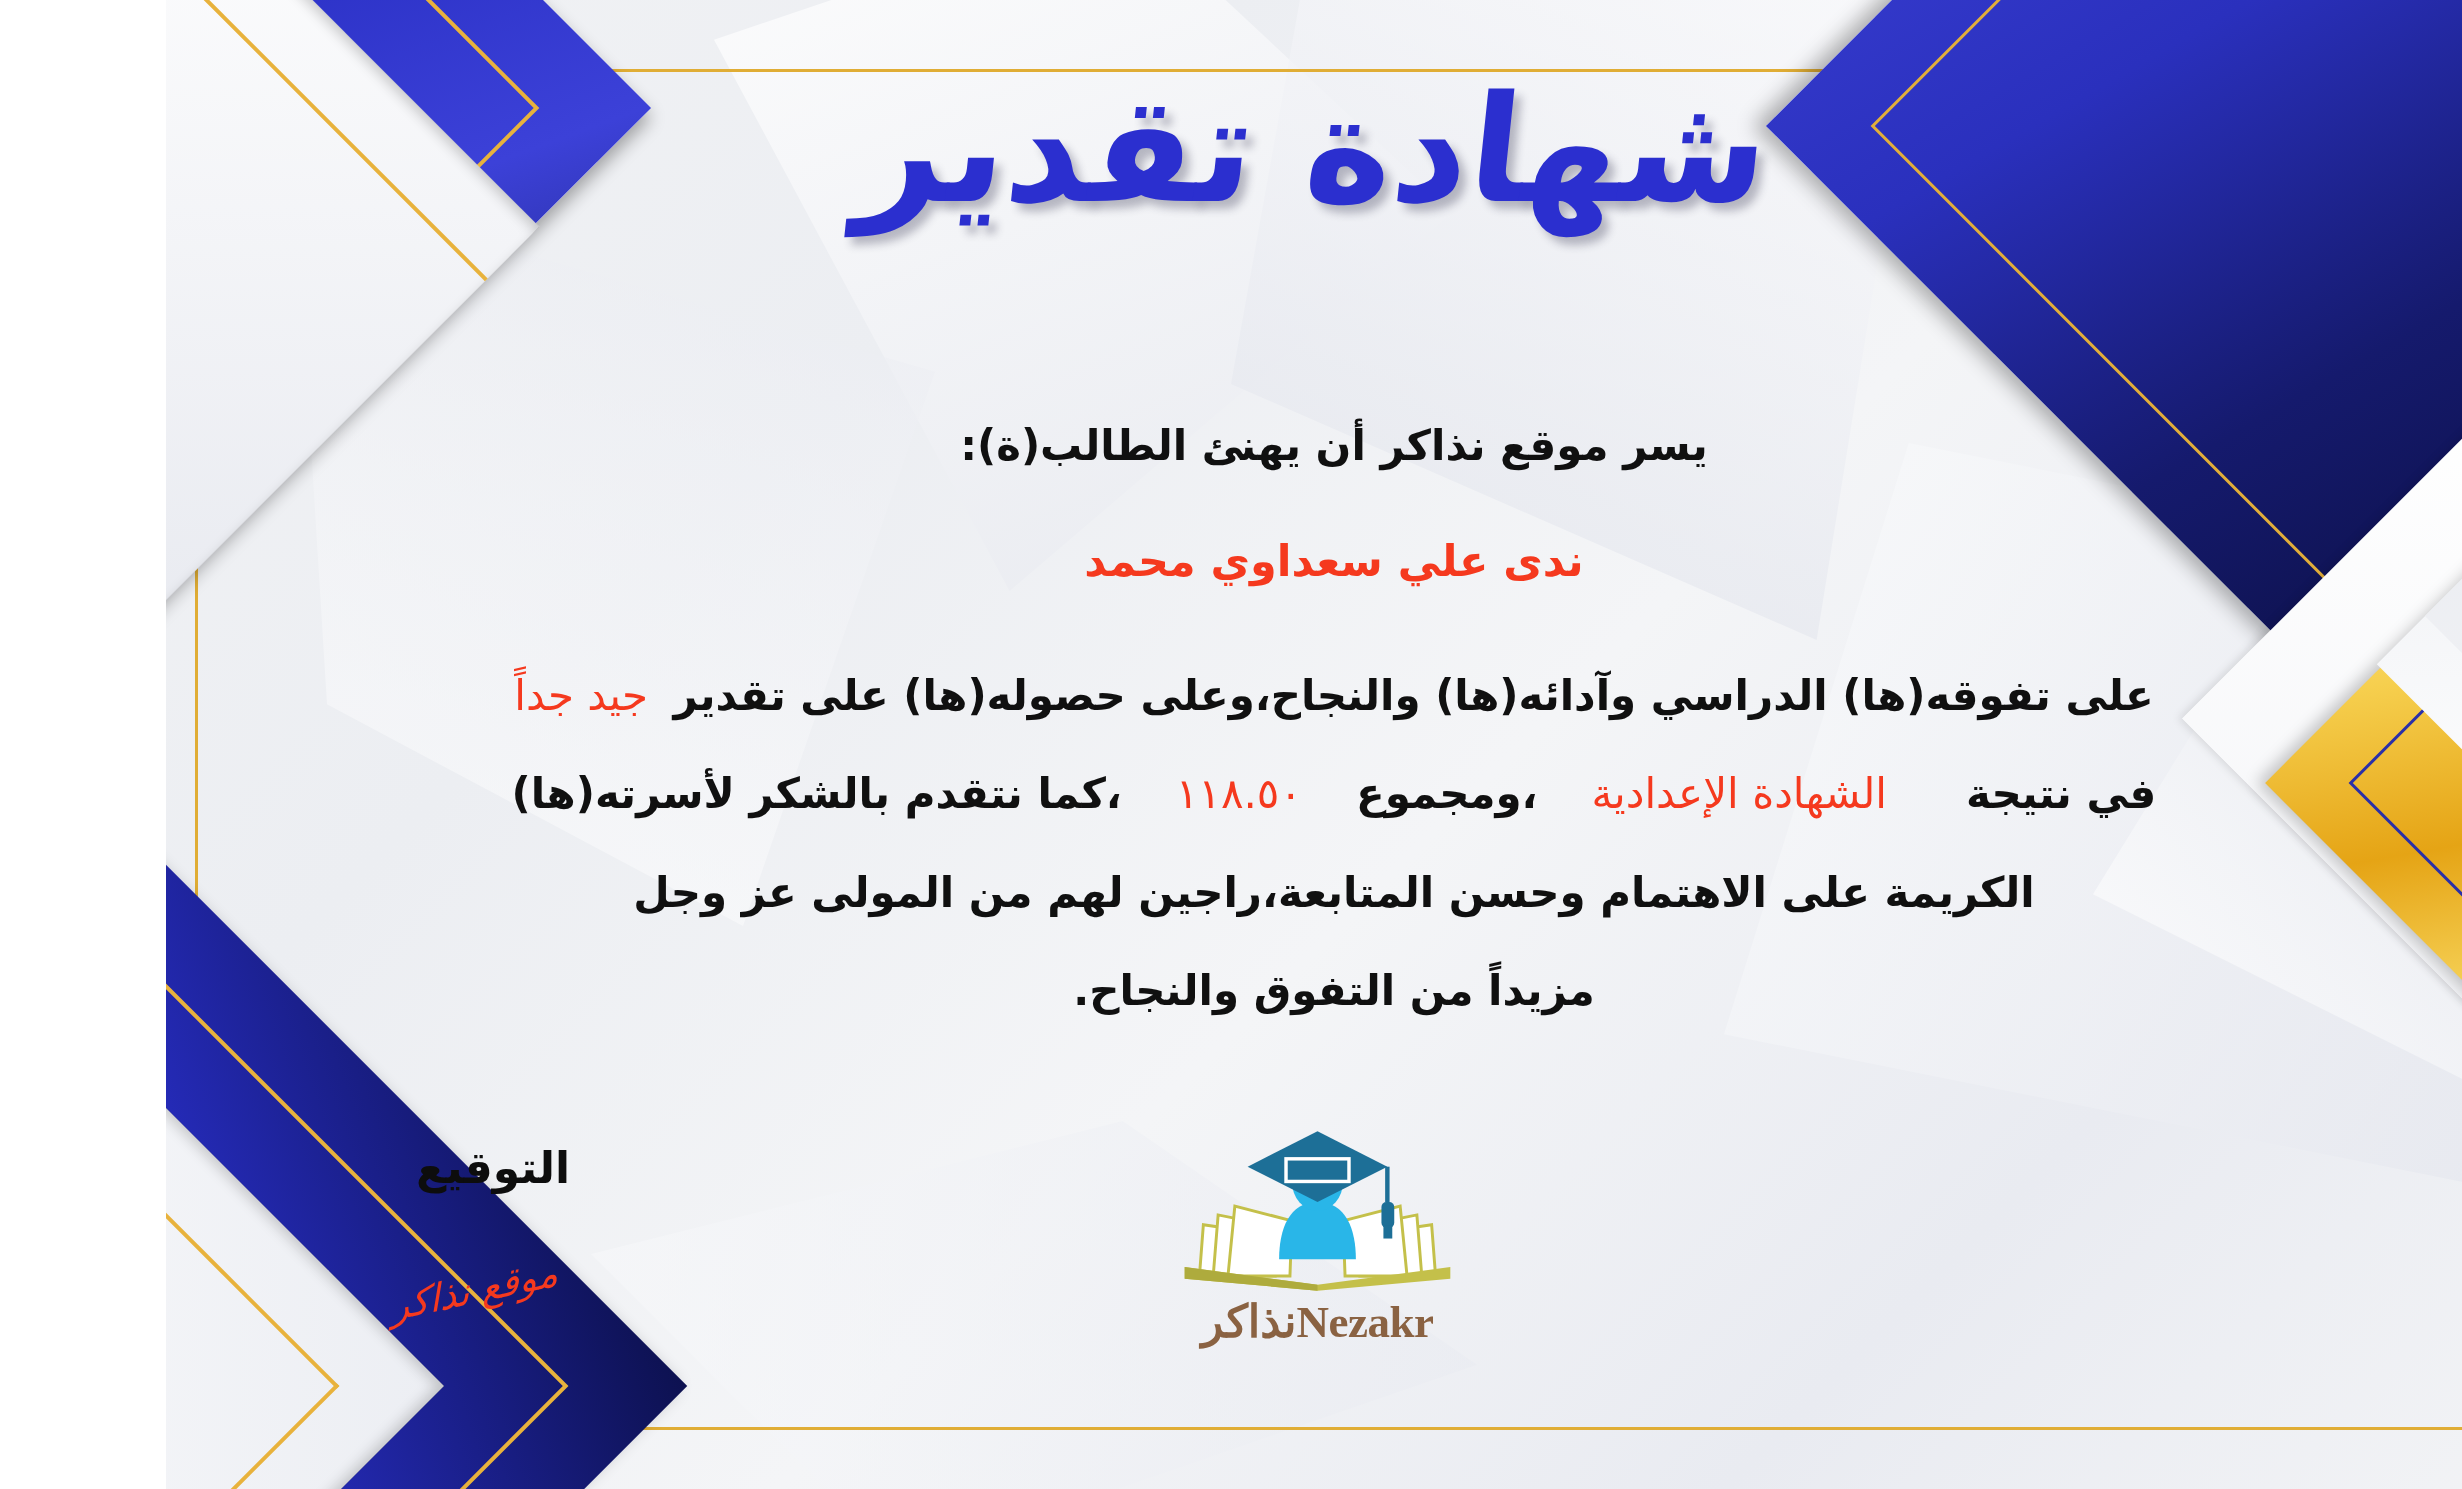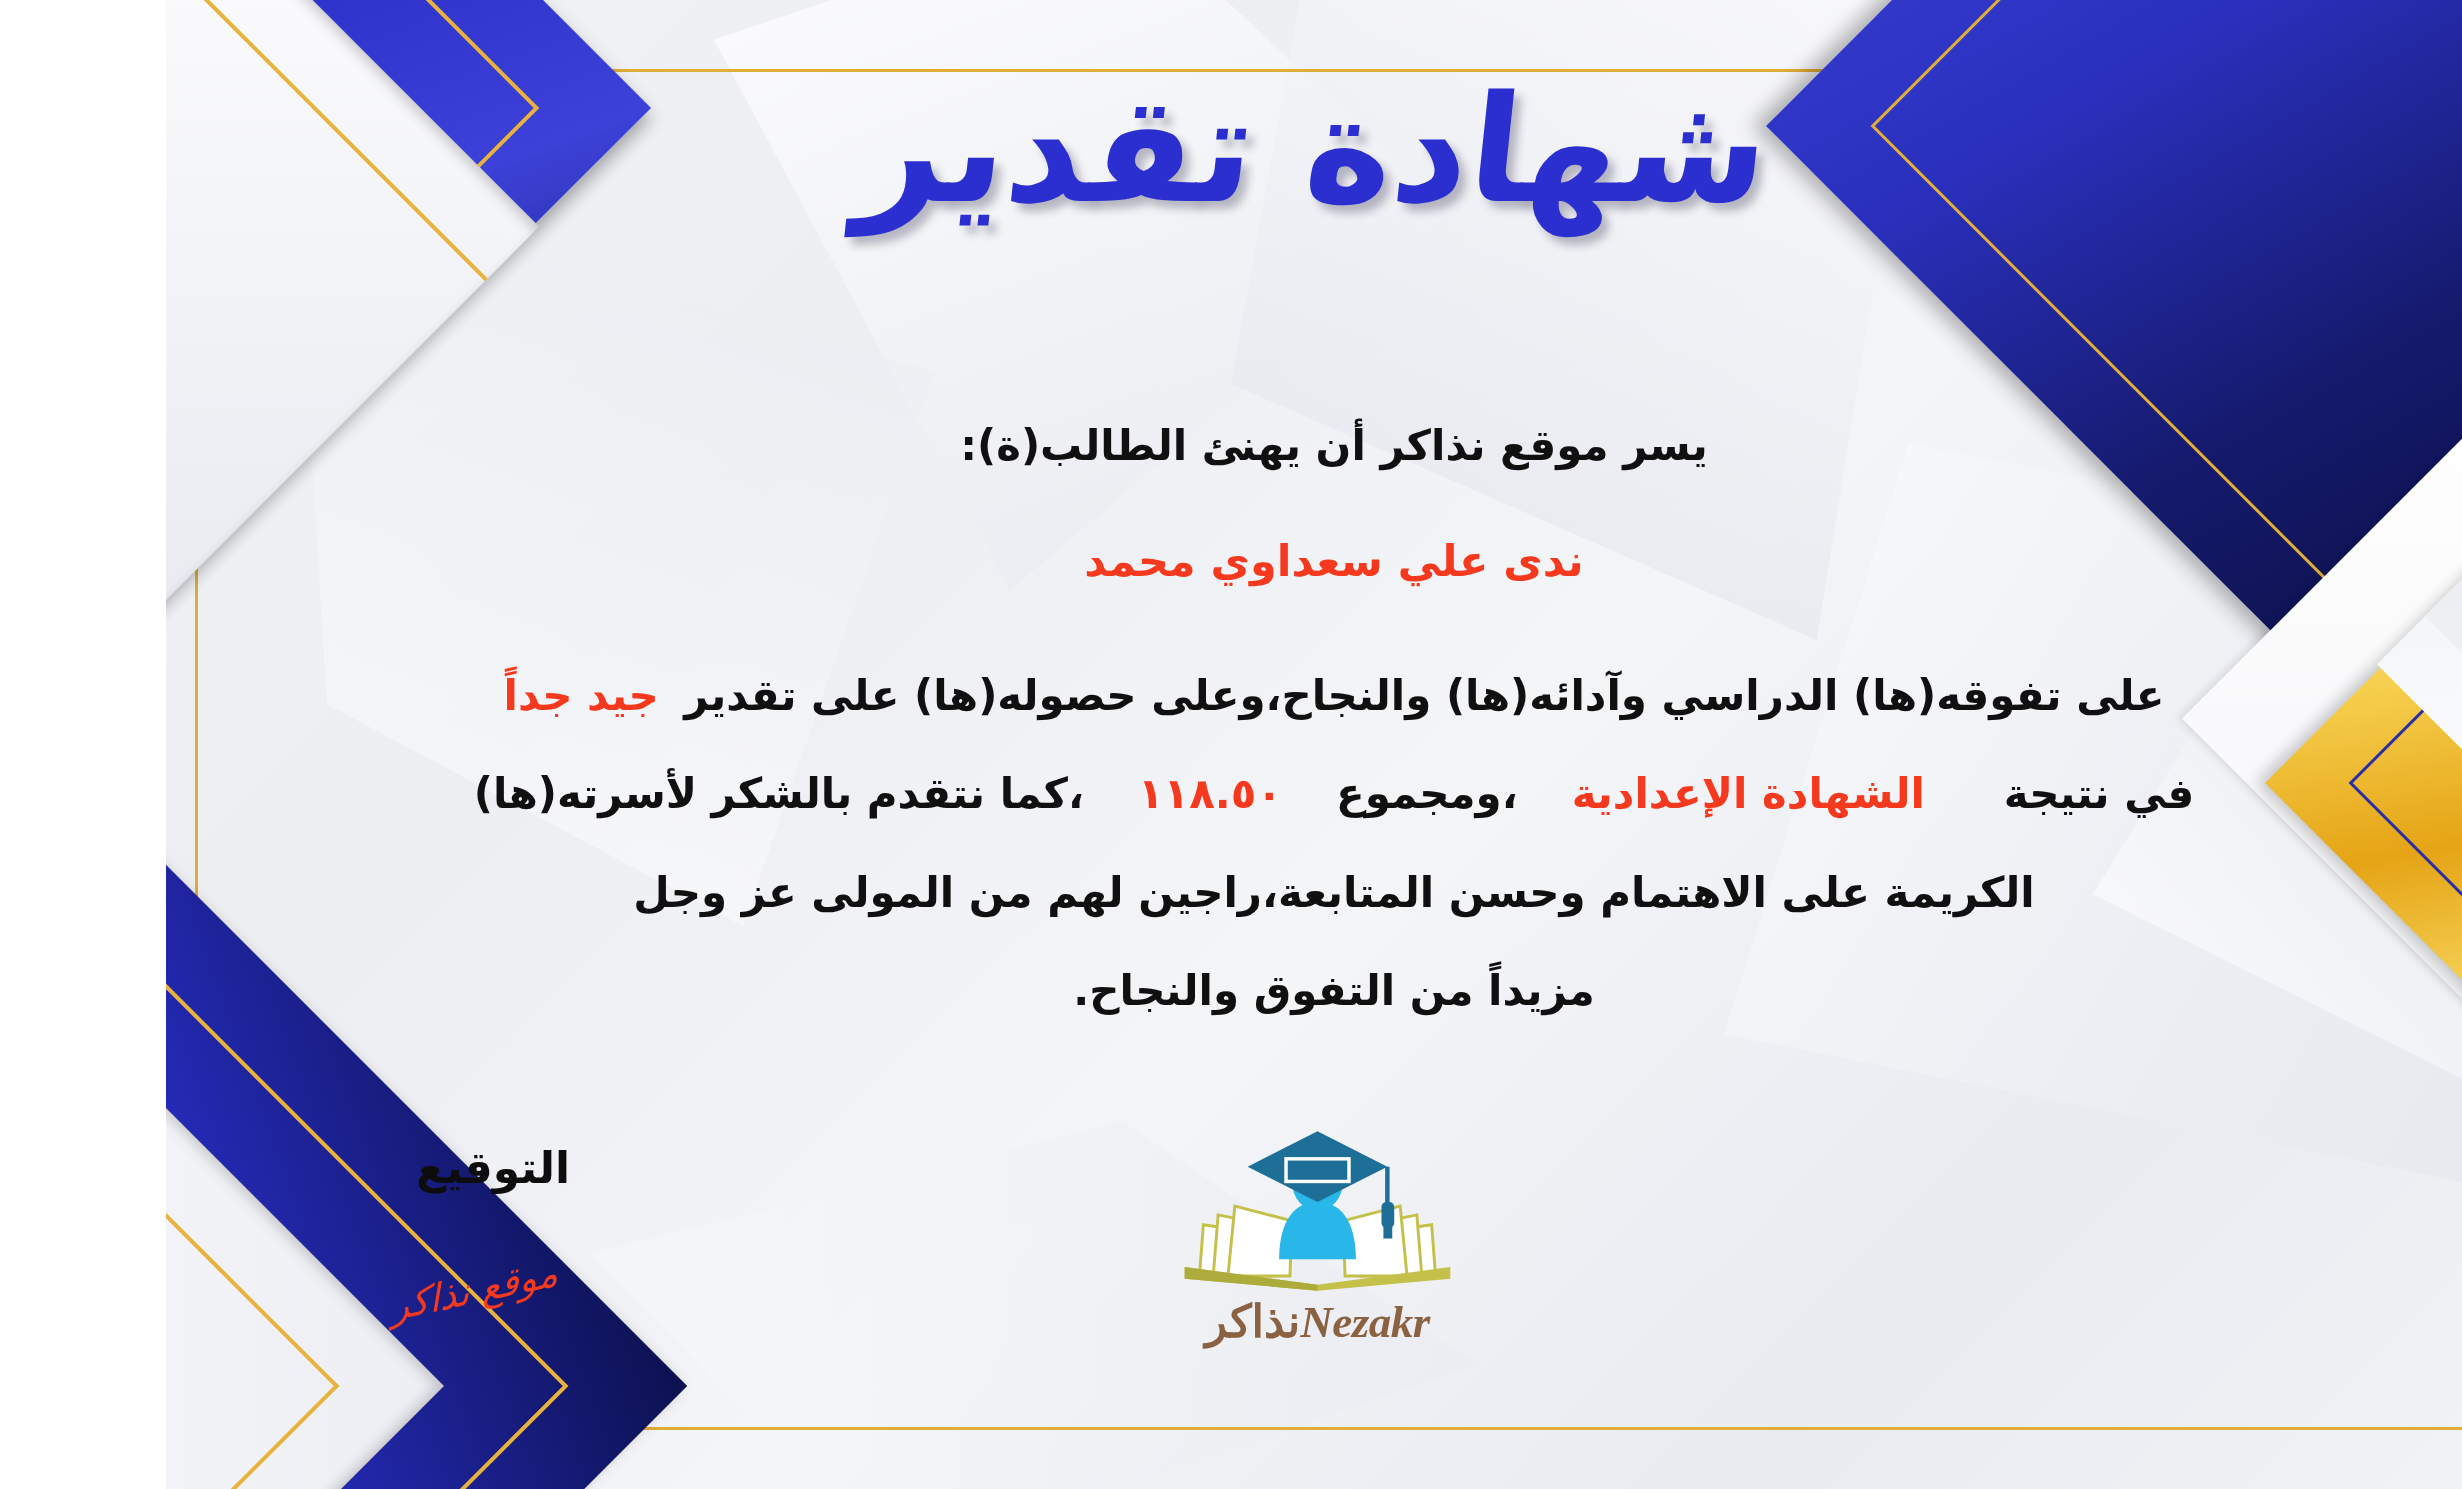--- a/index.html
+++ b/index.html
@@ -154,21 +154,21 @@
     font-weight:600;
     white-space:nowrap;
   }
   .l1 { top:421px; }
   .l2 { top:536px; font-size:43px; font-weight:700; color:#f5391e; letter-spacing:1px; }
   .l3 { top:671px; }
   .l4 { top:769px; }
   .l5 { top:868px; }
   .l6 { top:966px; }
 
-  .red { color:#f5391e; font-weight:700; }
+  .red { color:#f5391e; font-weight:400; }
   .gap-s { display:inline-block; width:25.6px; }
   .gap-m { display:inline-block; width:54px; }
   .gap-l { display:inline-block; width:79px; }
 
   
   .sig-label {
     position:absolute; top:1142px; left:416px;
     font-size:44px; font-weight:700; color:#0d0d0d;
   }
   .sig-mark {
@@ -183,21 +183,21 @@
   
   .logo { position:absolute; top:1128px; left:1165px; width:305px; text-align:center; }
   .logo-mark { position:relative; width:305px; height:163px; margin:0 auto; }
   .logo-text {
     margin-top:3.9px;
     font-size:45px; font-weight:700; color:#8a6242;
     font-family:"Liberation Serif", serif;
     letter-spacing:-0.5px;
     white-space:nowrap;
   }
-  .logo-text .lat { font-family:"Liberation Serif", serif; font-style:italic; }
+  .logo-text .lat { font-family:"Liberation Serif", serif; }
 </style>
 </head>
 <body>
 
 <div id="cert">
 
   <div class="facet f1"></div>
   <div class="facet f2"></div>
   <div class="facet f3"></div>
   <div class="facet f4"></div>

